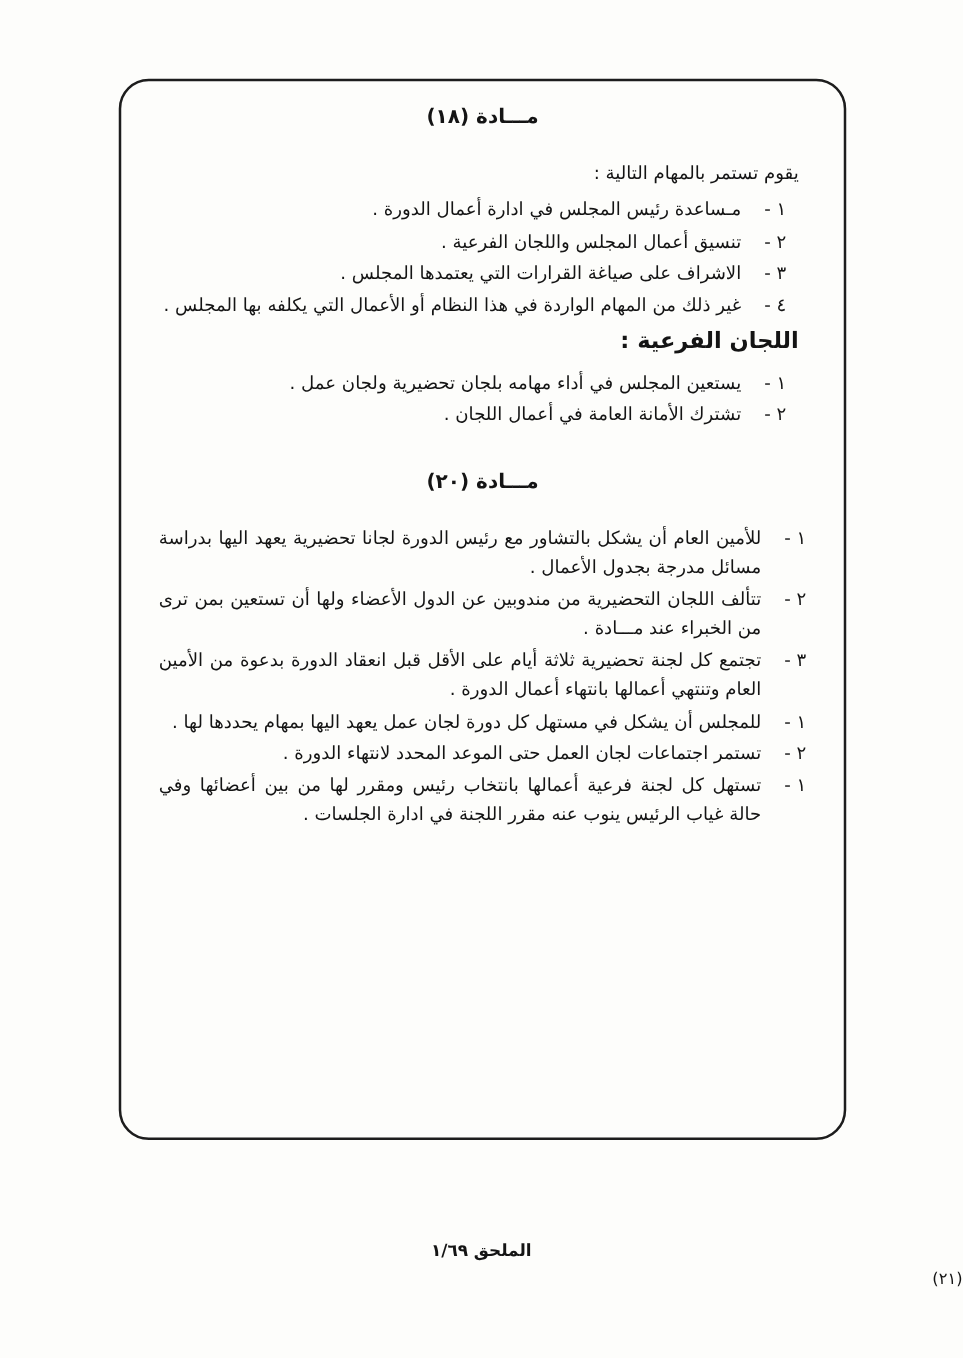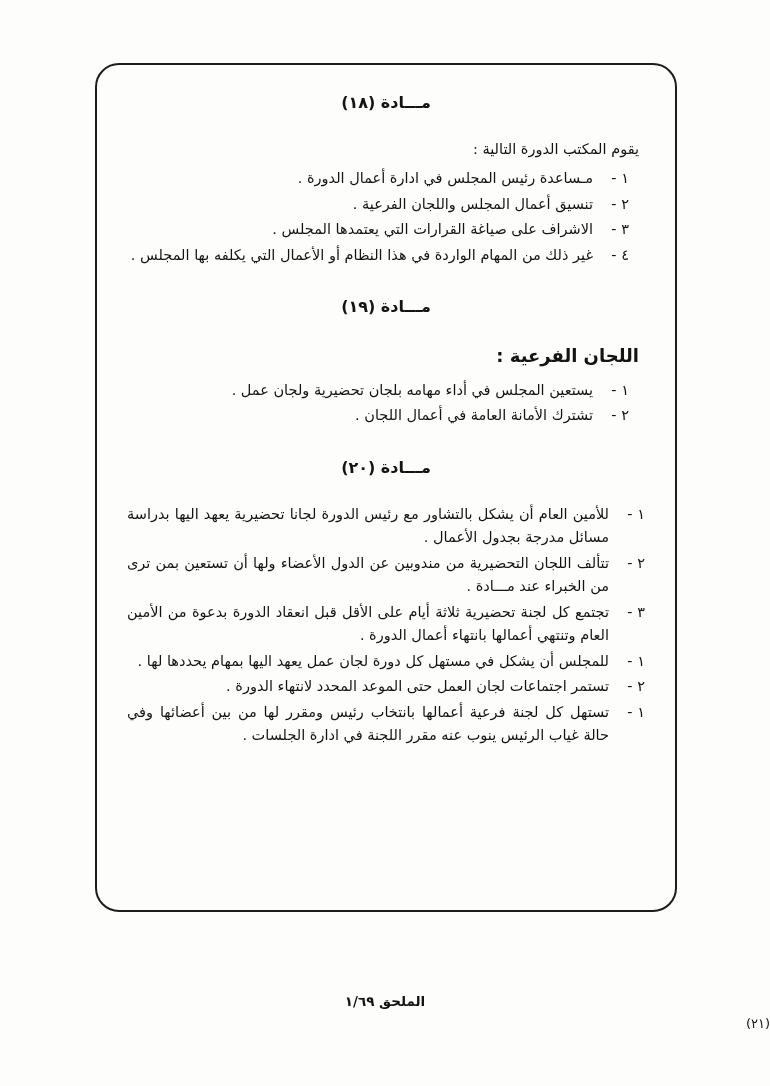--- a/index.html
+++ b/index.html
@@ -25,21 +25,21 @@
     background: #fdfdfb;
     overflow: hidden;
   }
   .article-title {
     text-align: center;
     font-weight: bold;
     font-size: 16px;
     margin: 30px 0 26px 0;
     letter-spacing: 0.5px;
   }
-  .article:first-child .article-title { margin-top: 16px; }
+  .article:first-child .article-title { margin-top: 6px; }
   .intro {
     font-size: 14.5px;
     line-height: 1.6;
     margin: 0 6px 6px 0;
   }
   .intro.bold {
     font-weight: bold;
     font-size: 18px;
     margin-bottom: 8px;
   }
@@ -76,41 +76,40 @@
     text-align: right;
   }
 </style>
 </head>
 <body>
 
 <div class="page-frame">
 
   <section class="article inset">
     <div class="article-title">مـــادة (١٨)</div>
-    <p class="intro">يقوم المكتب الدورة التالية :</p>
+    <p class="intro">يقوم تستمر بالمهام التالية :</p>
     <div class="item">
       <span class="num">١ -</span>
       <span class="txt">مـساعدة رئيس المجلس في ادارة أعمال الدورة .</span>
     </div>
     <div class="item">
       <span class="num">٢ -</span>
       <span class="txt">تنسيق أعمال المجلس واللجان الفرعية .</span>
     </div>
     <div class="item">
       <span class="num">٣ -</span>
       <span class="txt">الاشراف على صياغة القرارات التي يعتمدها المجلس .</span>
     </div>
     <div class="item">
       <span class="num">٤ -</span>
       <span class="txt">غير ذلك من المهام الواردة في هذا النظام أو الأعمال التي يكلفه بها المجلس .</span>
     </div>
   </section>
 
   <section class="article inset">
-    <div class="article-title">مـــادة (١٩)</div>
     <p class="intro bold">اللجان الفرعية :</p>
     <div class="item">
       <span class="num">١ -</span>
       <span class="txt">يستعين المجلس في أداء مهامه بلجان تحضيرية ولجان عمل .</span>
     </div>
     <div class="item">
       <span class="num">٢ -</span>
       <span class="txt">تشترك الأمانة العامة في أعمال اللجان .</span>
     </div>
   </section>

